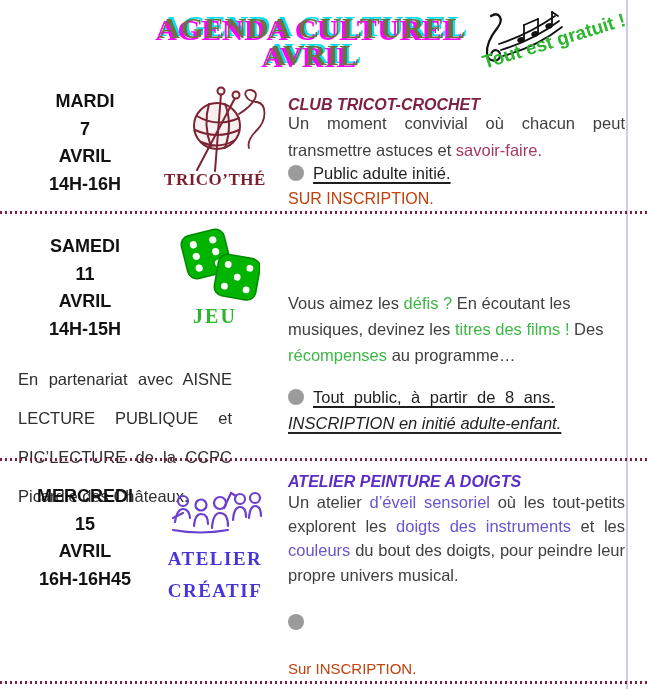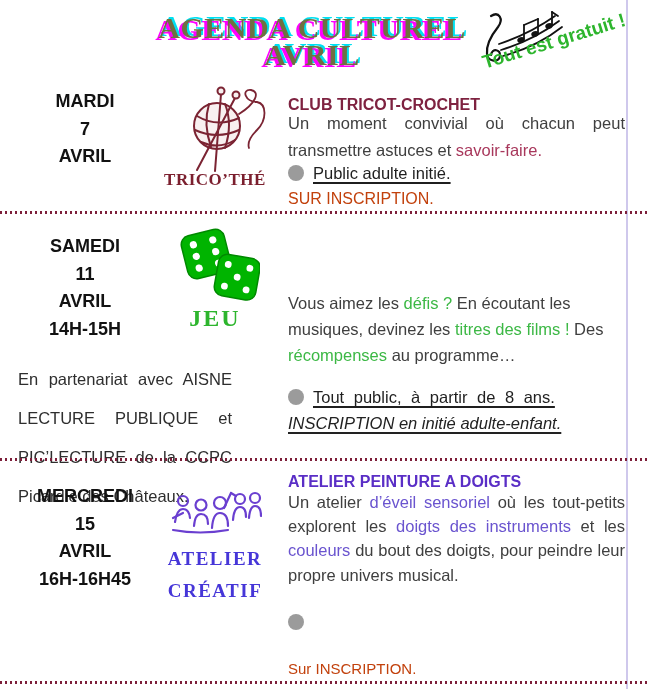--- a/index.html
+++ b/index.html
@@ -30,29 +30,29 @@
     background:repeating-linear-gradient(90deg,var(--separator) 0 2px,transparent 2px 5px);}
   .sep1{top:211px;} .sep2{top:458px;} .sep3{top:681px;}
 
   .date-block{position:absolute;left:10px;width:150px;text-align:center;
     font-weight:bold;font-size:18px;line-height:27.5px;color:#121212;}
   .d1{top:88px;} .d2{top:233px;} .d3{top:483px;}
 
   .cat{position:absolute;left:143px;width:144px;text-align:center;
     font-family:"Liberation Serif",serif;font-weight:bold;}
   .cat1{top:170px;font-size:17px;color:var(--e1_label);letter-spacing:.5px;}
-  .cat2{top:305px;font-size:24px;color:var(--e2_label);letter-spacing:2px;}
+  .cat2{top:305px;font-size:20px;color:var(--e2_label);letter-spacing:2px;}
   .cat3a{top:548px;font-size:19px;color:var(--e3_label);letter-spacing:1.5px;}
   .cat3b{top:580px;font-size:19px;color:var(--e3_label);letter-spacing:1.5px;}
 
   .icon-box{position:absolute;}
   .i1{left:183px;top:82px;} .i2{left:178px;top:226px;} .i3{left:170px;top:486px;}
 
   .col{position:absolute;left:288px;width:337px;}
-  h2.ev-title{margin:0;font-size:16px;line-height:25px;font-weight:bold;}
+  h2.ev-title{margin:0;font-size:16px;line-height:25px;font-weight:bold;font-style:italic;}
   .t1{top:92px;color:var(--e1_heading);}
   .t2{top:228px;color:var(--e2_heading);}
   .t3{top:469px;color:var(--e3_heading);}
 
   p.body{margin:0;font-size:16.5px;color:var(--body_text);}
   .p1{top:110px;line-height:26.5px;text-align:justify;}
   .p2{top:290px;line-height:26px;}
   .p3{top:490px;font-size:16px;line-height:24.2px;text-align:justify;}
   .p1 .accent{color:var(--e1_accent);}
   .p2 .accent{color:var(--e2_accent);}
@@ -99,20 +99,21 @@
       <ellipse cx="58" cy="26" rx="3.8" ry="2.8" transform="rotate(-20 58 26)"></ellipse>
       <ellipse cx="72" cy="18" rx="3.8" ry="2.8" transform="rotate(-20 72 18)"></ellipse>
     </g>
   </svg>
   <div class="badge-text">Tout est gratuit !</div>
 
   <div class="date-block d1">
     <div>MARDI</div>
     <div>7</div>
     <div>AVRIL</div>
+    <div>14H-16H</div>
   </div>
   <div class="icon-box i1">
     <svg width="84" height="90" viewBox="0 0 84 90">
       <g stroke="#7b2433" stroke-width="2" fill="none" stroke-linecap="round">
         <path d="M56 32 C72 22 78 10 68 8 C58 7 62 20 74 20 C84 22 84 38 74 48 C68 54 64 60 66 66" stroke-width="1.8"></path>
         <circle cx="34" cy="44" r="23" fill="#f8f0f0"></circle>
         <path d="M14 34 Q34 46 56 36"></path>
         <path d="M12 48 Q34 58 56 48"></path>
         <path d="M18 60 Q36 68 52 58"></path>
         <path d="M26 22 Q20 42 28 65"></path>

